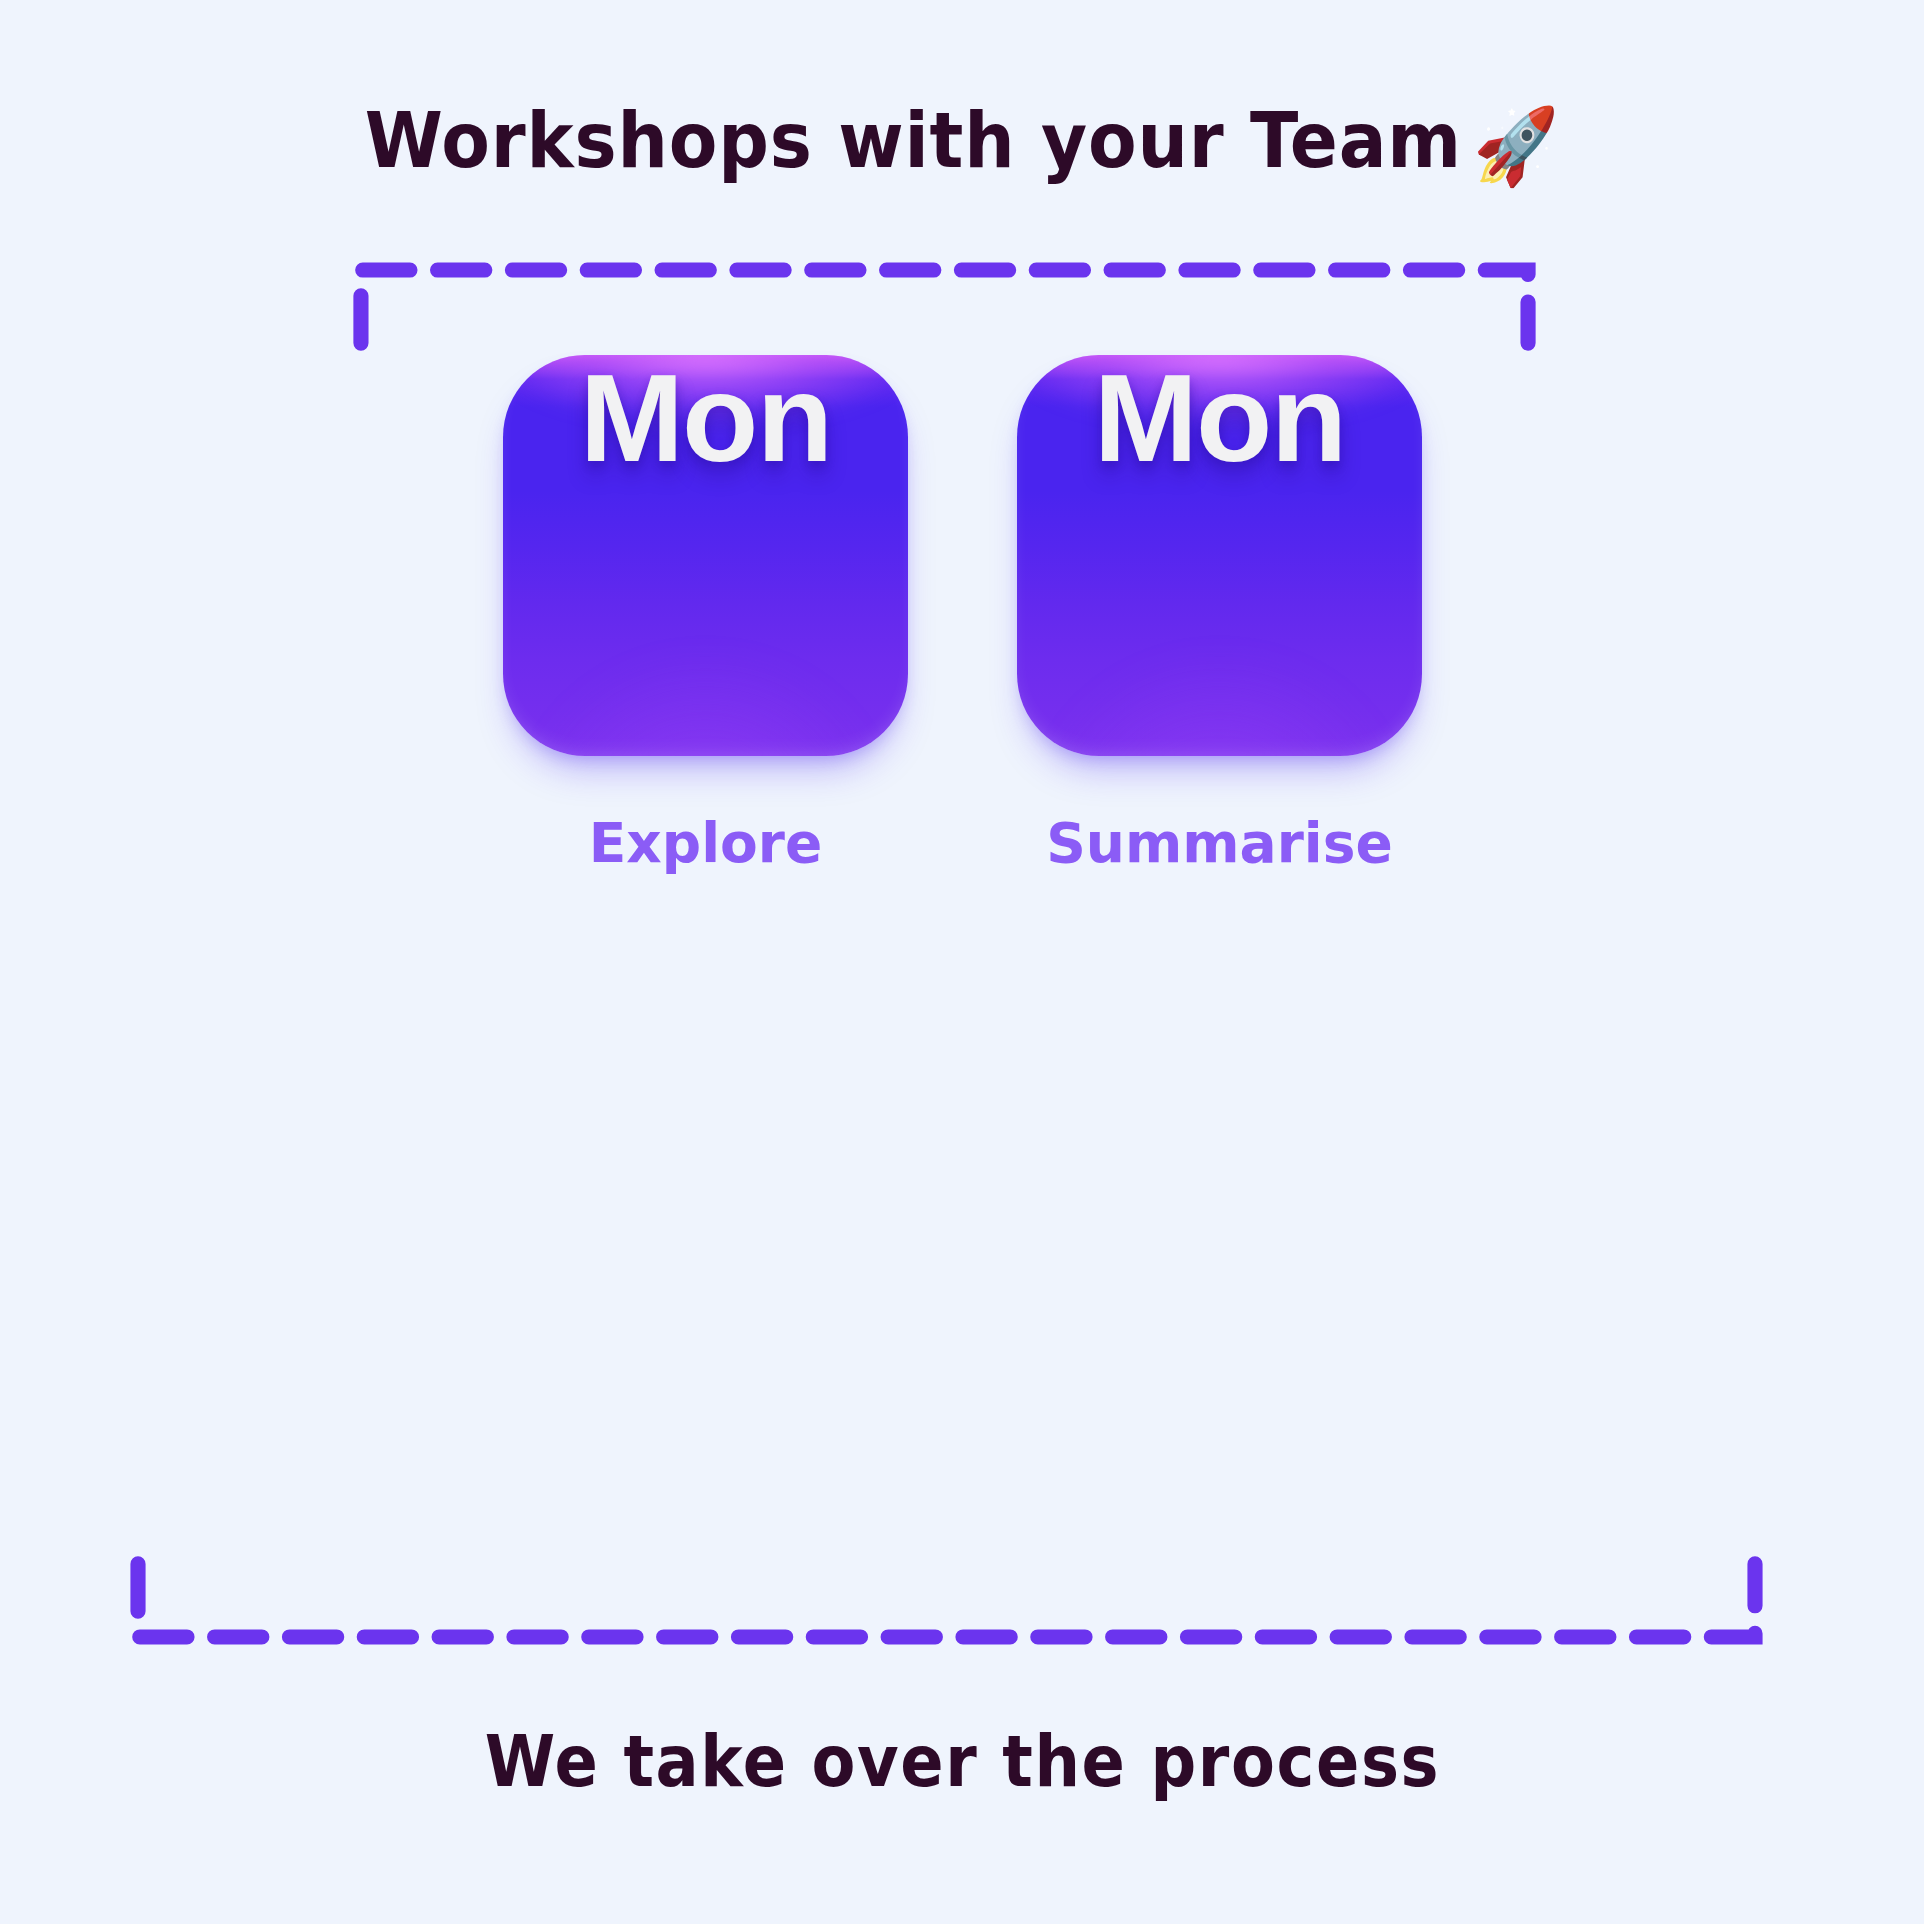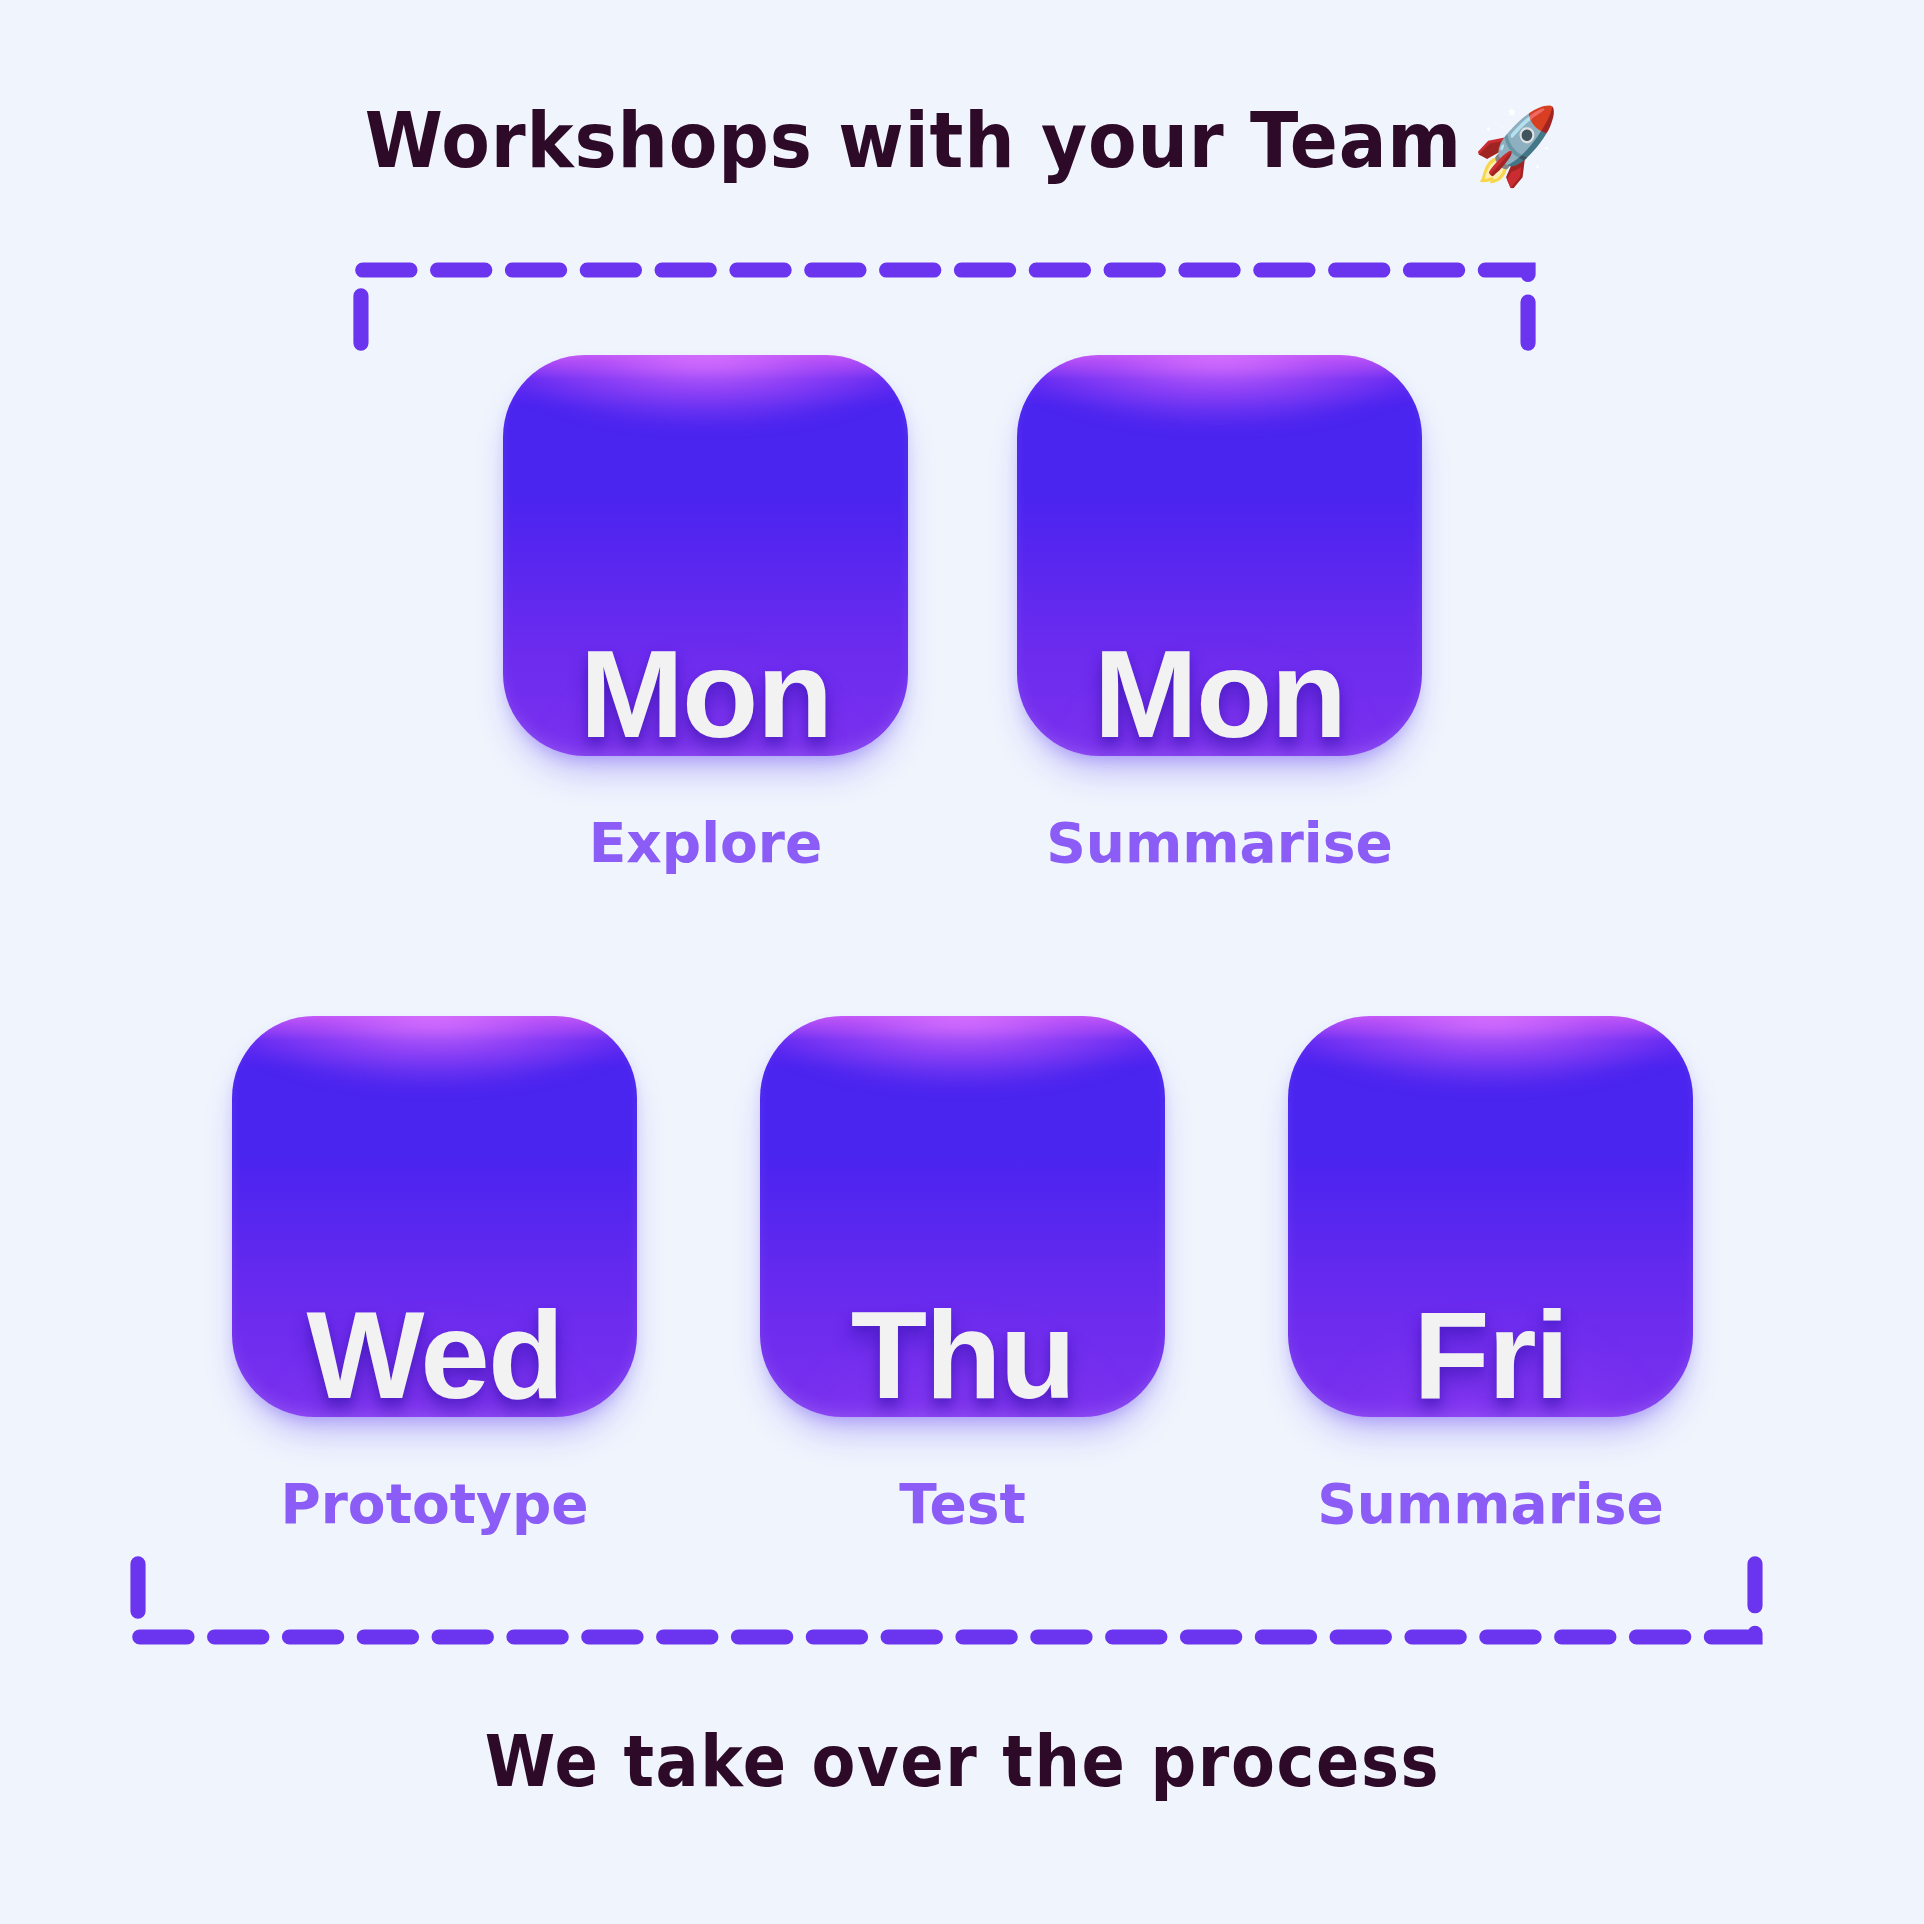--- a/index.html
+++ b/index.html
@@ -102,21 +102,21 @@
         #6229ee 62%,
         #6d2cee 76%,
         #762fee 92%,
         #7a31ef 100%
       );
     box-shadow:
       0 23px 36px -12.5px rgba(74, 36, 239, 0.34),
       0 7.1px 16px -5.3px rgba(74, 36, 239, 0.22),
       inset 0 -9px 19.6px -9px rgba(255, 255, 255, 0.22);
     display: flex;
-    align-items: flex-end;
+    align-items: flex-start;
     justify-content: center;
     overflow: hidden;
   }
   
   .day-card::before {
     content: "";
     position: absolute;
     left: -4%;
     top: -5.3px;
     width: 108%;
@@ -195,44 +195,20 @@
 
     <div class="day-cell">
       <div class="day-card">
         <span class="day-abbr">Mon</span>
       </div>
       <div class="day-label">Summarise</div>
     </div>
 
   </div>
 
-  <div class="row" id="row-bottom">
-
-    <div class="day-cell">
-      <div class="day-card">
-        <span class="day-abbr">Wed</span>
-      </div>
-      <div class="day-label">Prototype</div>
-    </div>
-
-    <div class="day-cell">
-      <div class="day-card">
-        <span class="day-abbr">Thu</span>
-      </div>
-      <div class="day-label">Test</div>
-    </div>
-
-    <div class="day-cell">
-      <div class="day-card">
-        <span class="day-abbr">Fri</span>
-      </div>
-      <div class="day-label">Summarise</div>
-    </div>
-
-  </div>
 
   <svg class="dash-frame" id="dash-bottom" viewBox="0 0 1835 110">
     <path d="M 10 10 L 10 92 L 1825 92 L 1825 10" fill="none" stroke="#6b34ee" stroke-width="17" stroke-linecap="round" stroke-dasharray="53 31"></path>
   </svg>
 
   <div class="footer">We take over the process</div>
 
 </div>
 
 

